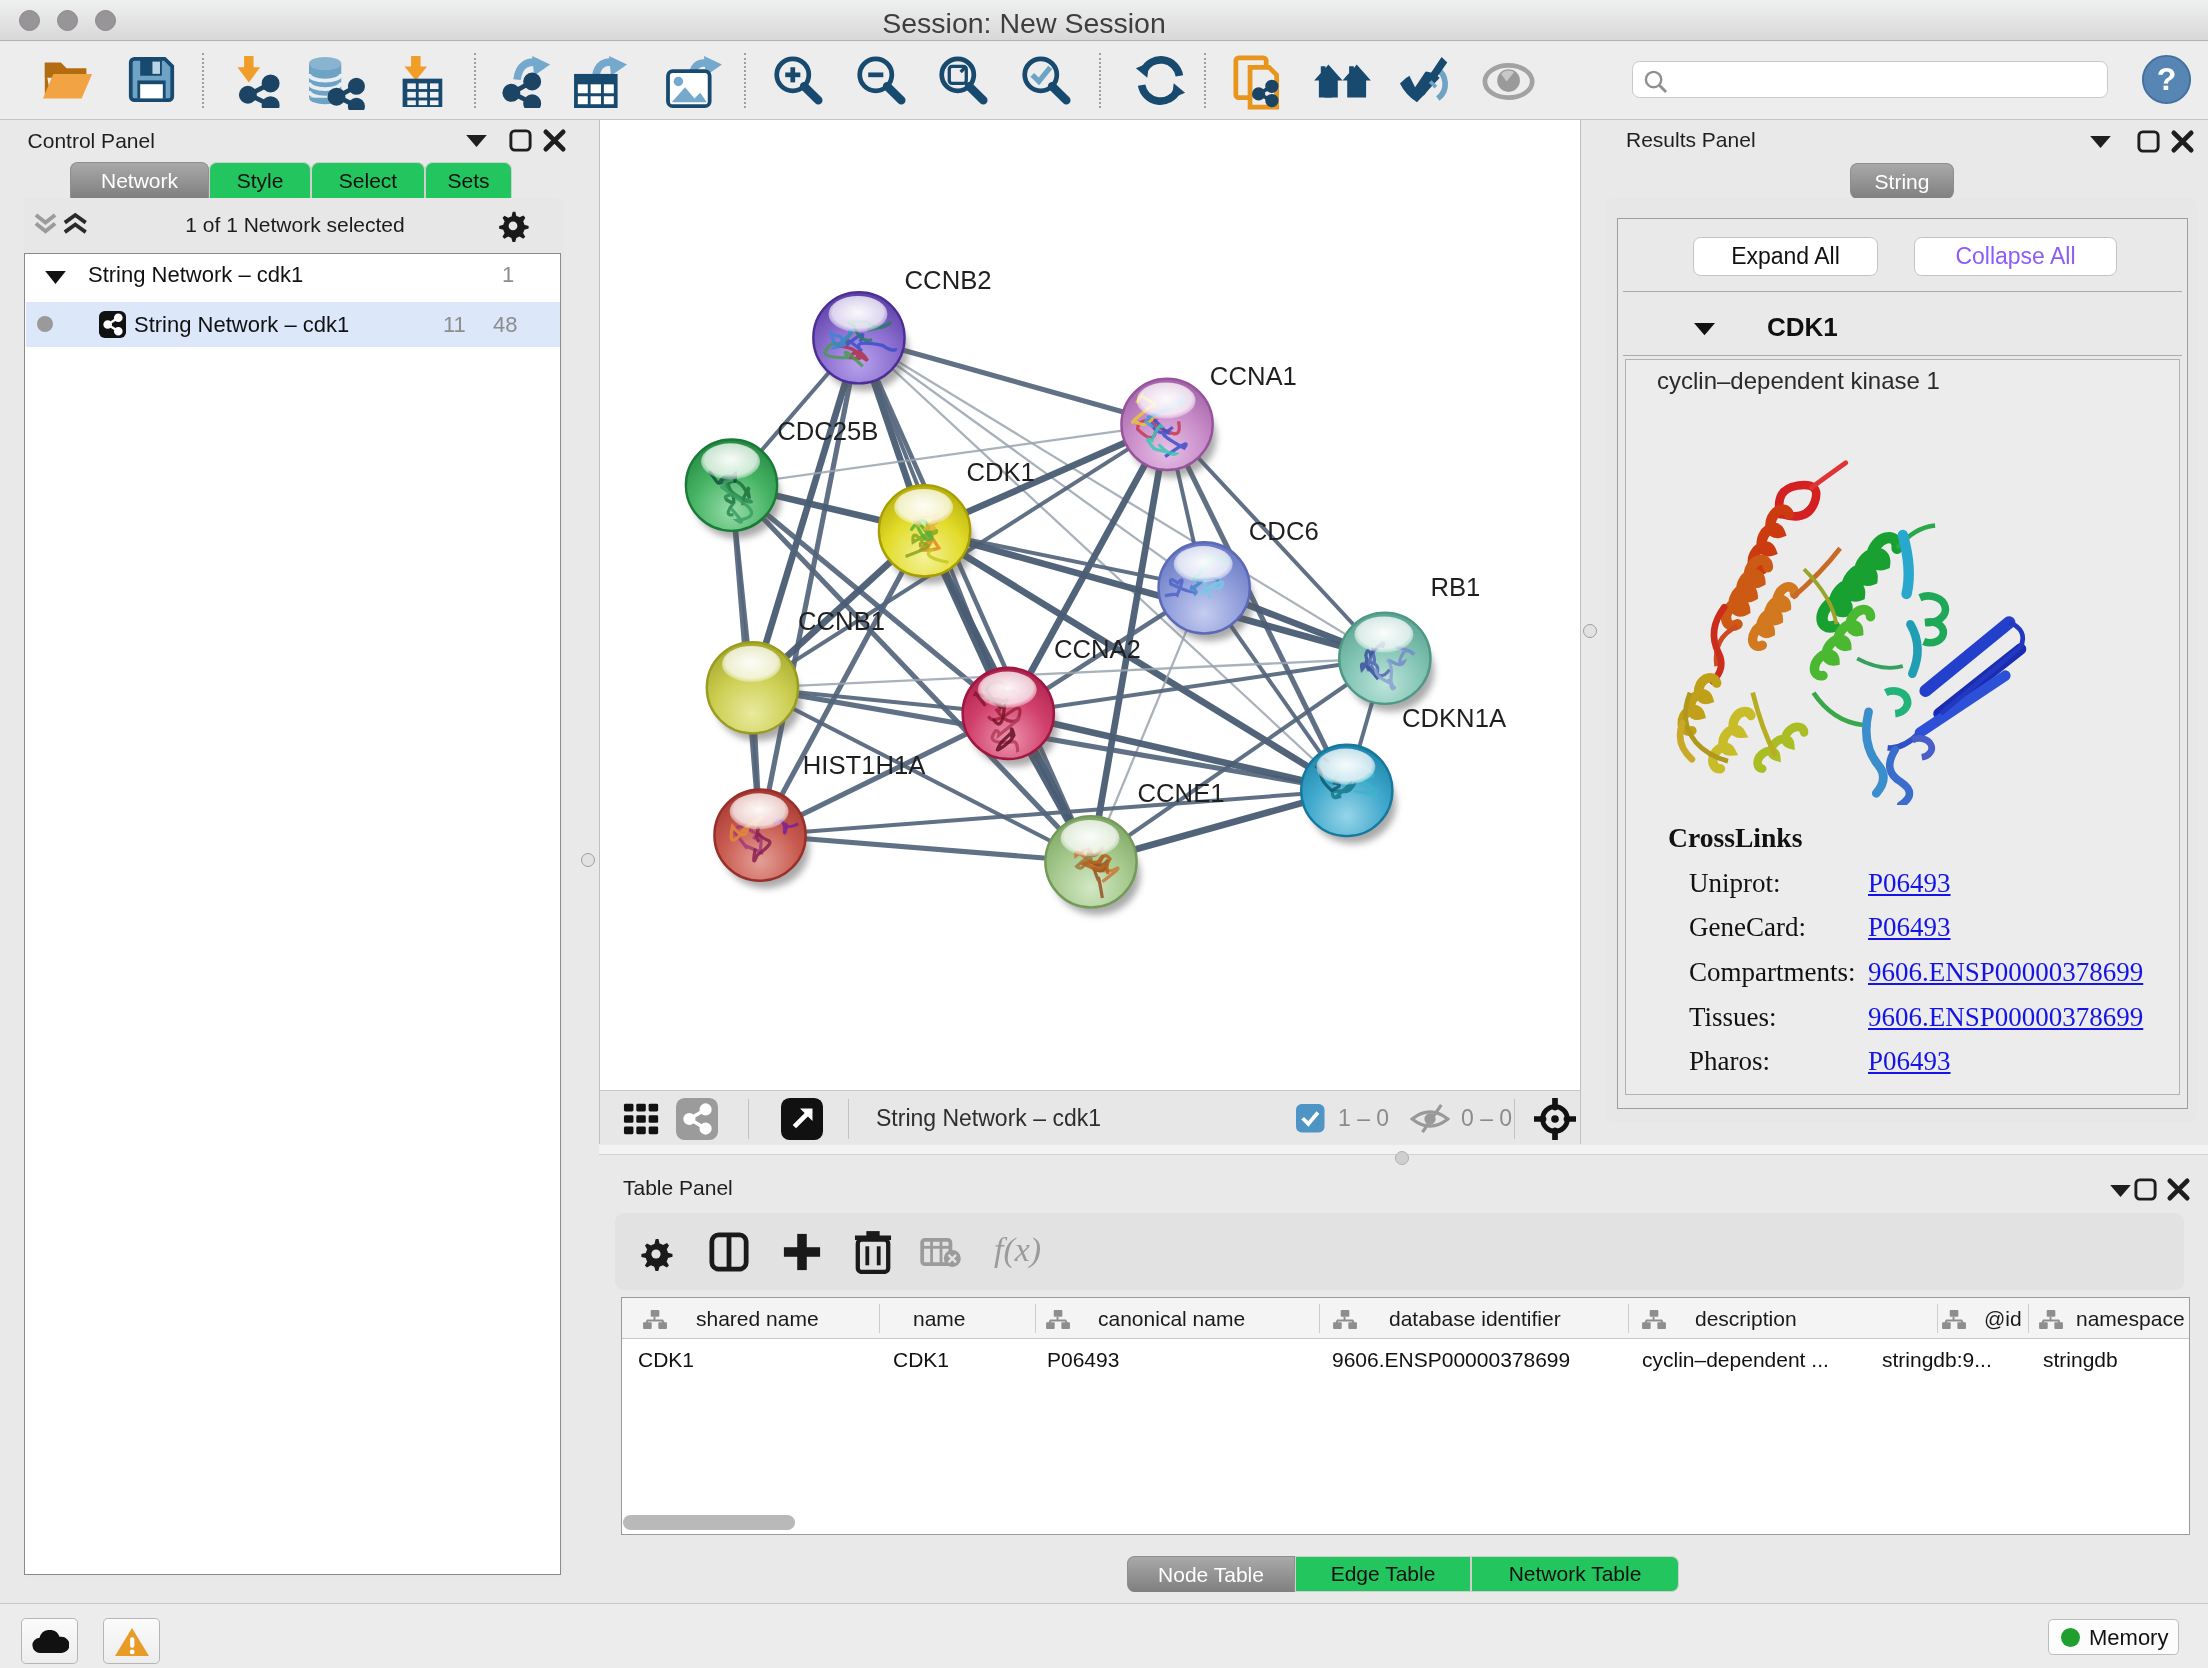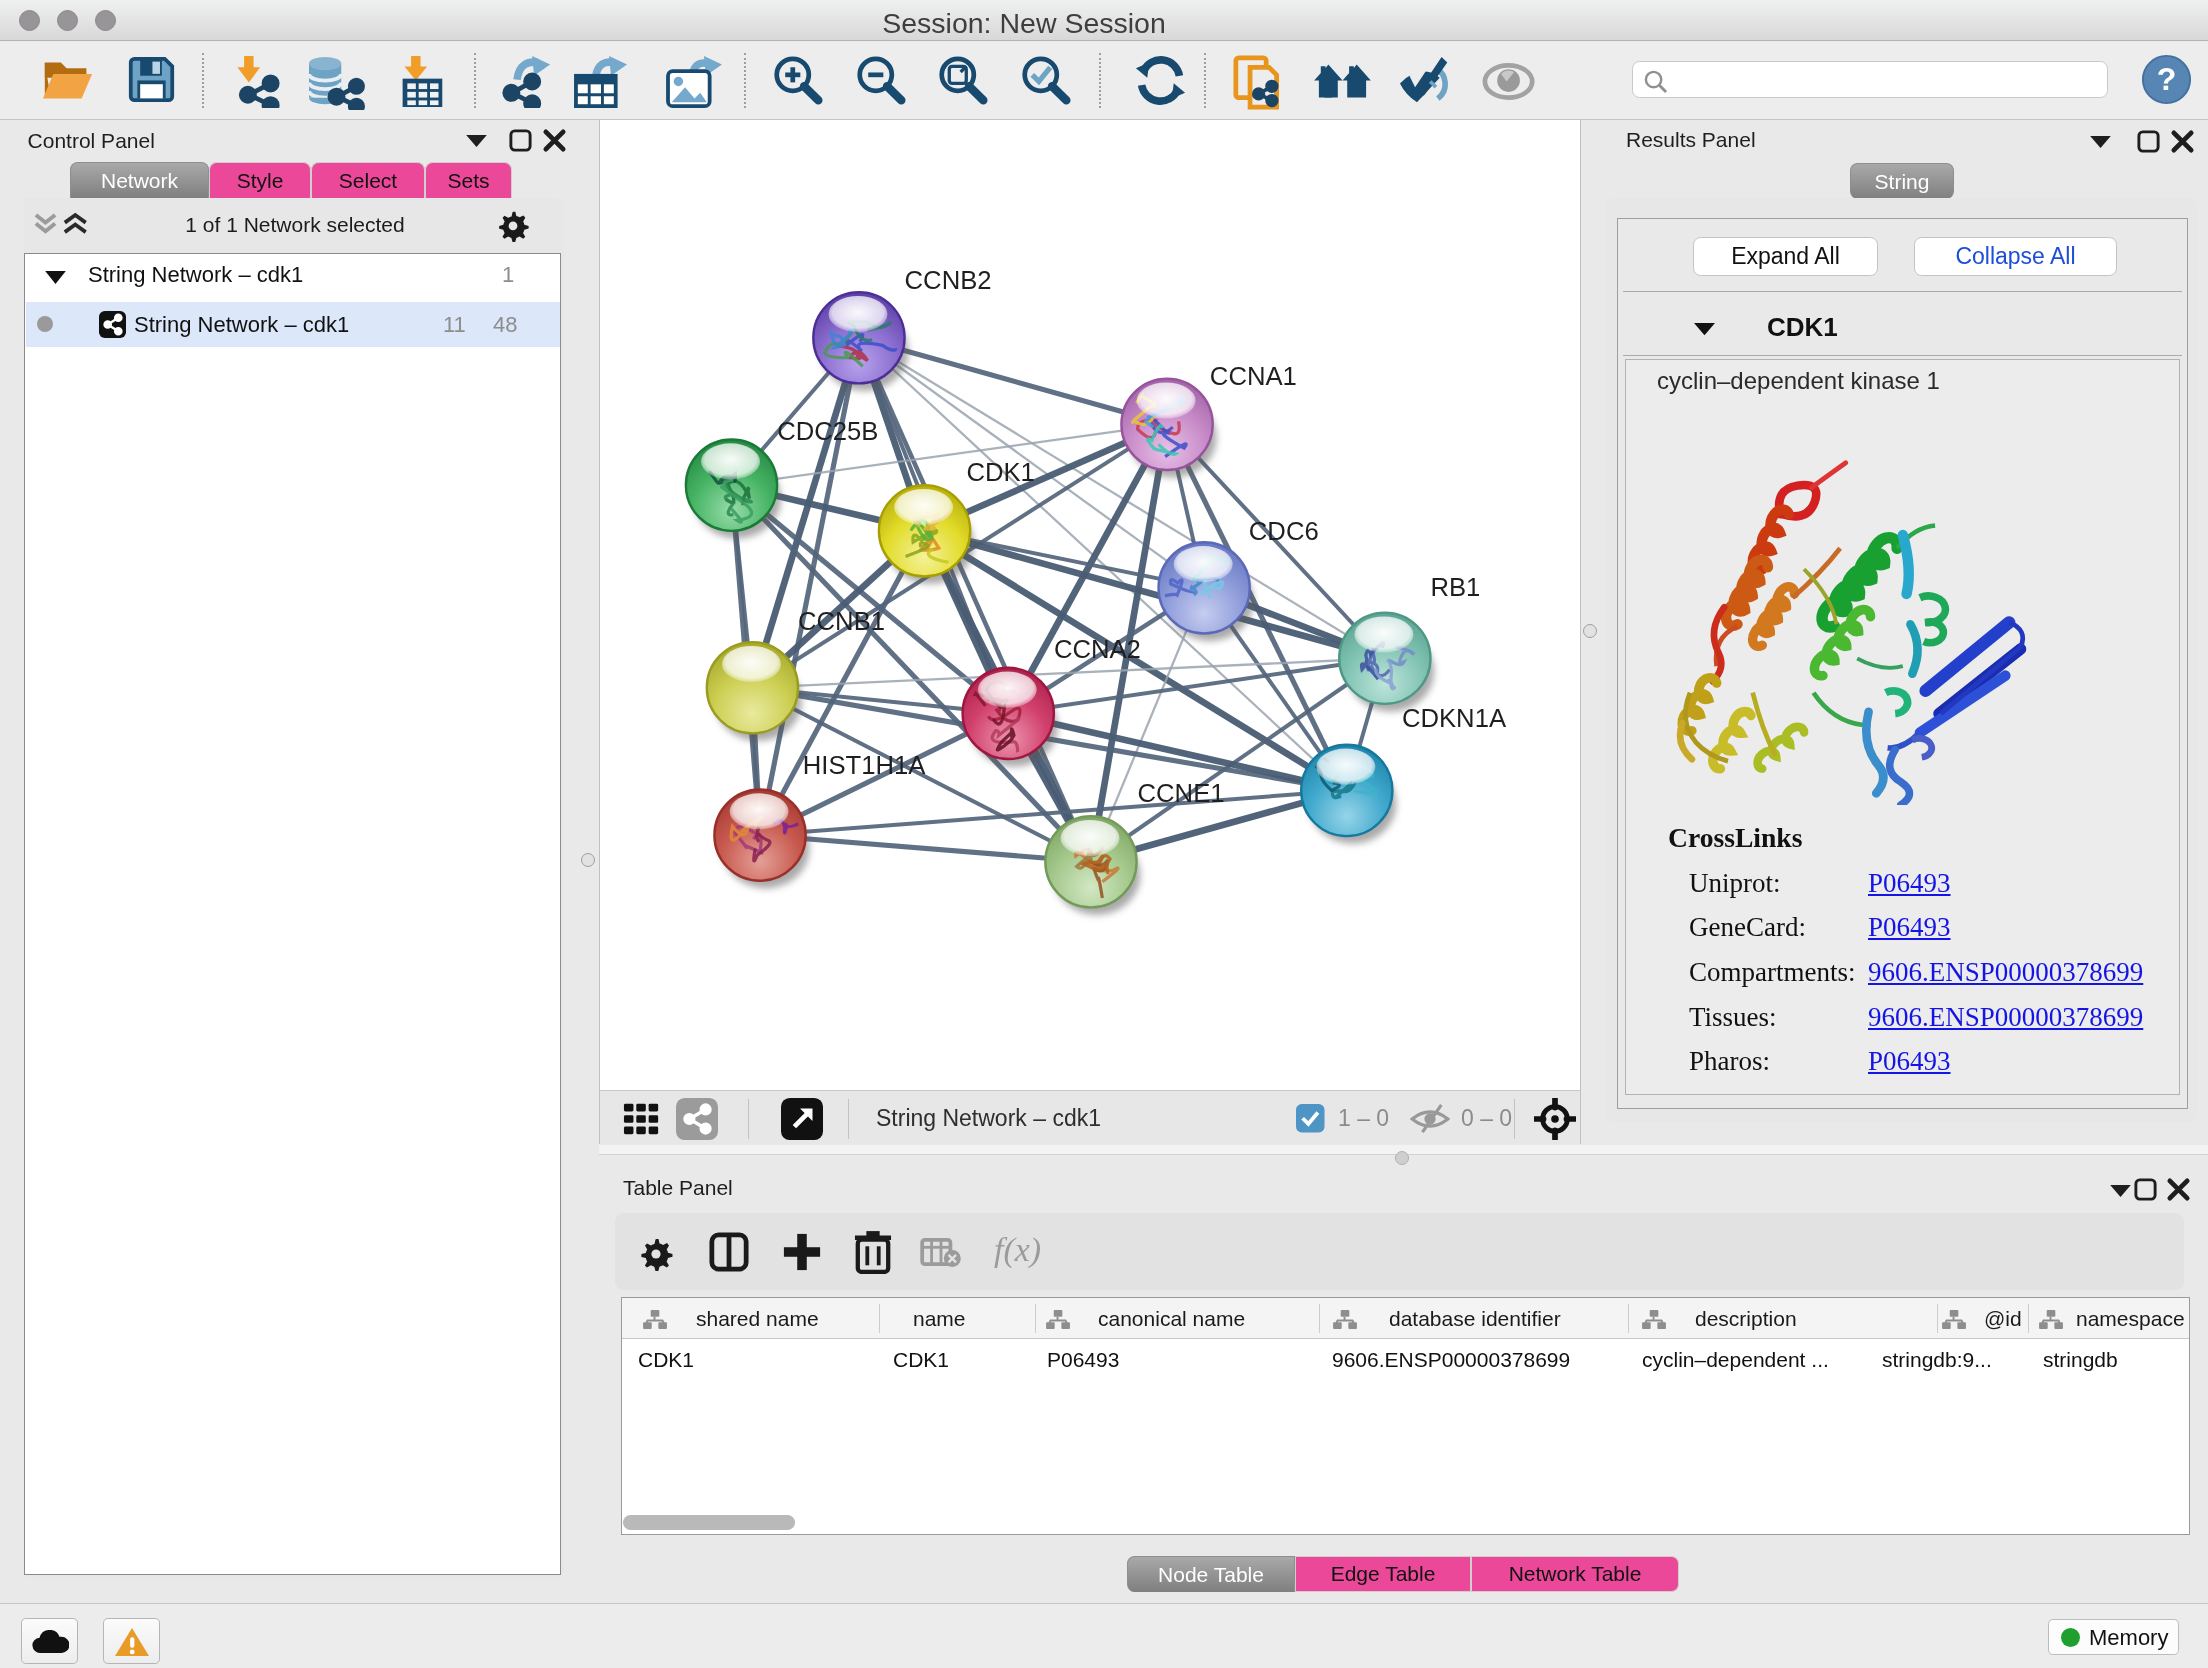--- a/index.html
+++ b/index.html
@@ -16,21 +16,21 @@
 #searchbox { position:absolute; left:1632px; top:19px; width:476px; height:37px; background:#fff; border:1.9px solid #c9c9c9; border-radius:7.6px; }
 
 .ptitle { font-size:21px; color:#1e1e1e; }
 #ctrlpanel { left:0; top:120px; width:599px; height:1482px; background:#e9e9e9; }
 #netview { left:599px; top:120px; width:981px; height:970px; background:#ffffff; border-left:1px solid #c0c0c0; }
 #netbar { left:599px; top:1090px; width:981px; height:54px; background:#e7e7e7; border-top:1px solid #c9c9c9; border-left:1px solid #c0c0c0; }
 #resultspanel { left:1580px; top:120px; width:629px; height:1024px; background:#e9e9e9; border-left:1px solid #c0c0c0; }
 #tablepanel { left:599px; top:1154px; width:1609px; height:573px; background:#e9e9e9; border-top:1px solid #d2d2d2; }
 #statusbar { left:0; top:1603px; width:2208px; height:66px; background:#ececec; border-top:1px solid #c6c6c6; }
 
-.tab { position:absolute; height:36px; display:flex; align-items:center; justify-content:center; font-size:21px; border:1px solid #cfcfcf; border-bottom:none; border-radius:7.6px 7.6px 0 0; background:#ec4899; color:#111; }
+.tab { position:absolute; height:36px; display:flex; align-items:center; justify-content:center; font-size:21px; border:1px solid #cfcfcf; border-bottom:none; border-radius:7.6px 7.6px 0 0; background:#22c55e; color:#111; }
 .tabsel { background:linear-gradient(#a9a9a9,#7f7f7f); color:#fff; border-color:#8e8e8e; }
 .clrow { position:absolute; left:108px; font-family:"Liberation Serif",serif; font-size:27px; color:#111; }
 .cll { display:inline-block; width:179px; }
 .cla { color:#1414e6; text-decoration:underline; }
 .th { position:absolute; top:0; height:41px; display:flex; align-items:center; font-size:21px; color:#1a1a1a; }
 .td { position:absolute; top:41px; height:41px; display:flex; align-items:center; font-size:21px; color:#111; }
 .colsep { position:absolute; top:5.7px; height:29.5px; border-left:1px solid #cdcdcd; }
 .treei { position:absolute; top:10.5px; width:25px; height:21px; }
 </style>
 </head>
@@ -599,21 +599,21 @@
       <rect x="3" y="3" width="20" height="20" rx="4" fill="none" stroke="#1e1e1e" stroke-width="3"></rect>
     </svg>
   <svg style="position:absolute;left:589px;top:8.6px" width="25" height="25" viewBox="0 0 26 26">
       <path d="M4 4 L22 22 M22 4 L4 22" stroke="#1e1e1e" stroke-width="5" stroke-linecap="round"></path>
     </svg>
   <div class="tab tabsel" style="left:269px;top:43px;width:104px;border-radius:7.6px;">String</div>
   <div style="position:absolute;left:24px;top:78px;width:592px;height:924px;background:#e7e7e7;border-radius:9.5px;"></div>
   <div style="position:absolute;left:36px;top:98px;width:571px;height:891px;background:#e9e9e9;border:1.9px solid #9e9e9e;"></div>
   <div style="position:absolute;left:42px;top:171px;width:559px;border-top:1.9px solid #ababab;"></div>
   <button style="position:absolute;left:112px;top:117px;width:185px;height:39px;background:#ffffff;border:1px solid #c3c3c3;border-radius:7.6px;font-family:'Liberation Sans',sans-serif;font-size:23px;color:#111;">Expand All</button>
-  <button style="position:absolute;left:333px;top:117px;width:203px;height:39px;background:#ffffff;border:1px solid #c3c3c3;border-radius:7.6px;font-family:'Liberation Sans',sans-serif;font-size:23px;color:#1d4ed8;">Collapse All</button>
+  <button style="position:absolute;left:333px;top:117px;width:203px;height:39px;background:#ffffff;border:1px solid #c3c3c3;border-radius:7.6px;font-family:'Liberation Sans',sans-serif;font-size:23px;color:#8b5cf6;">Collapse All</button>
   <svg style="position:absolute;left:112px;top:202px" width="23" height="14.3" viewBox="0 0 24 15">
       <path d="M1 1 L23 1 L12 14 Z" fill="#111"></path>
     </svg>
   <div style="position:absolute;left:186px;top:192px;font-size:26px;font-weight:bold;color:#111;">CDK1</div>
   <div style="position:absolute;left:42px;top:235px;width:559px;border-top:1.9px solid #ababab;"></div>
   <div style="position:absolute;left:44px;top:239px;width:555px;height:736px;background:#ececec;border:1.9px solid #b2b2b2;"></div>
   <div style="position:absolute;left:76px;top:247px;font-size:24px;color:#2a2a2a;">cyclin–dependent kinase 1</div>
   <div id="ribbon" style="position:absolute;left:90px;top:335px;"><svg width="361" height="350" viewBox="0 0 380 368">
         <path d="M115 62 q-6 -26 18 -30 q26 -4 18 18 q-8 20 -34 12" fill="none" stroke="#d42020" stroke-width="9" stroke-linecap="round"></path>
         <path d="M148 34 q22 -16 36 -26" fill="none" stroke="#e03434" stroke-width="5" stroke-linecap="round"></path>

